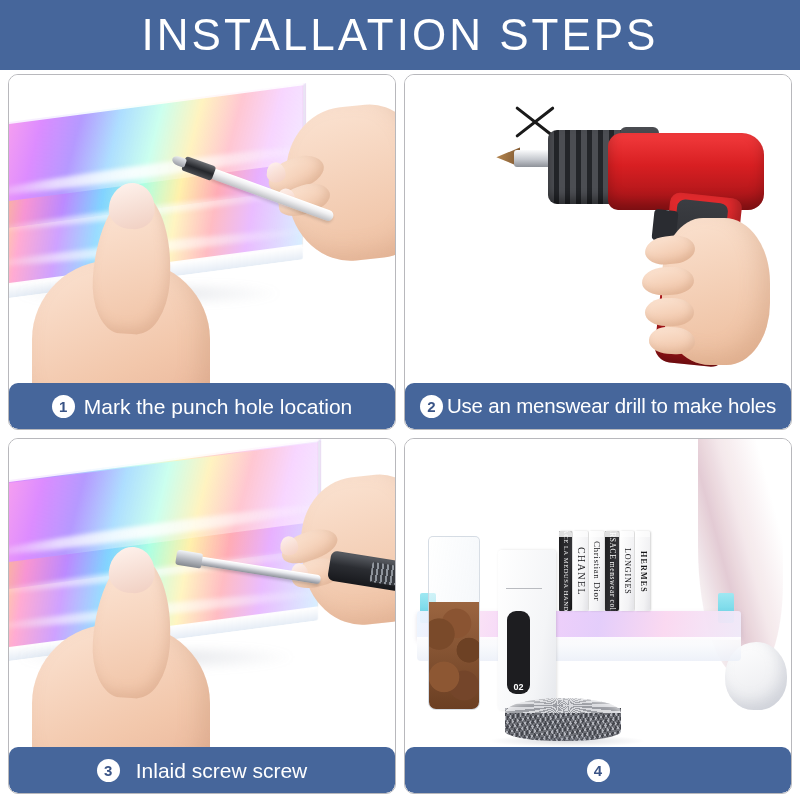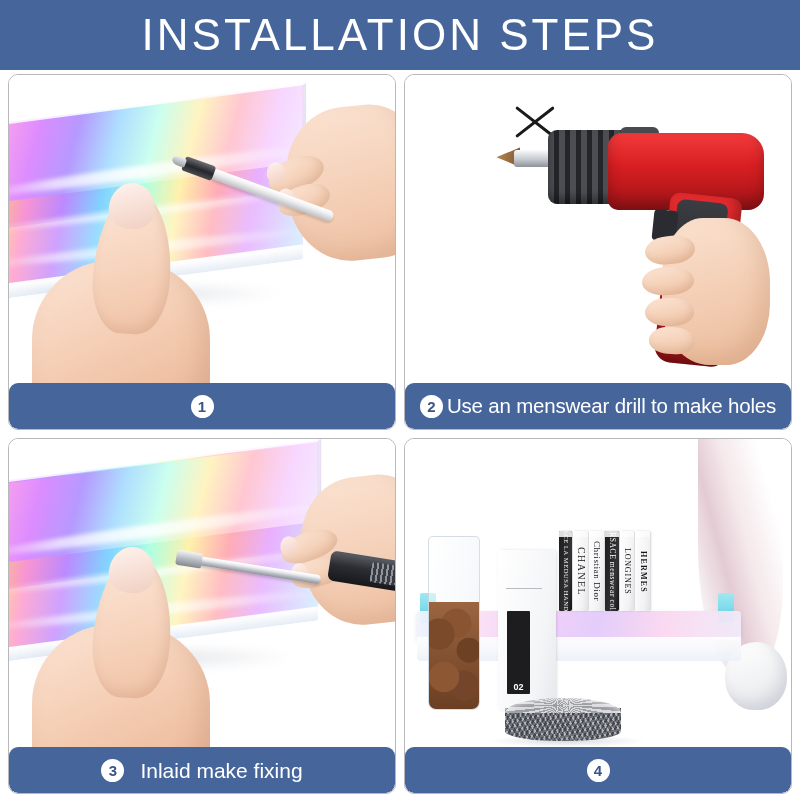--- a/index.html
+++ b/index.html
@@ -371,21 +371,21 @@
   }
   .canister{
     position:absolute;left:24%;bottom:12%;width:15%;height:52%;
     border-radius:4px;
     background:linear-gradient(100deg,#ffffff,#f4f5f7 70%,#e6e8ec);
     box-shadow:1px 0 3px rgba(0,0,0,.12);
     overflow:hidden;
   }
   .canister-tag{
     position:absolute;left:16%;top:38%;width:40%;height:52%;
-    background:#1d1d20;border-radius:1px;
+    background:#1d1d20;border-radius:9px;
     display:flex;align-items:flex-end;justify-content:center;
   }
   .canister-num{color:#fff;font-size:9px;font-weight:700;padding-bottom:2px;line-height:1;}
   .canister-line{
     position:absolute;left:14%;top:24%;width:62%;height:1px;background:#b9bbc0;
   }
   .stool{
     position:absolute;left:26%;bottom:1%;width:30%;height:15%;
   }
   .stool-top{
@@ -447,20 +447,21 @@
         </div>
 
         <div class="pen" style="left:52%;top:30%;width:34%;transform:rotate(20deg);transform-origin:left center;">
           <div class="pen-tip"></div>
           <div class="pen-point"></div>
         </div>
 
       </div>
       <div class="caption">
         <div class="step-badge">1</div>
+        <div class="caption-text">Mark the punch hole location</div>
       </div>
     </div>
 
     <div class="panel">
       <div class="scene">
         <div class="drill">
           <div class="x-mark">
             <span></span>
               <span></span>
           </div>
@@ -513,21 +514,21 @@
         </div>
 
         <div class="driver-shaft" style="left:49%;top:38%;width:32%;transform:rotate(9deg);transform-origin:left center;">
           <div class="driver-bit"></div>
         </div>
         <div class="driver-grip" style="right:-2%;top:38%;transform:rotate(9deg);"></div>
 
       </div>
       <div class="caption wide">
         <div class="step-badge">3</div>
-        <div class="caption-text">Inlaid make fixing</div>
+        <div class="caption-text">Inlaid screw screw</div>
       </div>
     </div>
 
     <div class="panel">
       <div class="scene">
 
         <div class="wall-curtain"></div>
         <div class="wall-lamp"></div>
 
         <div class="shelf4">

